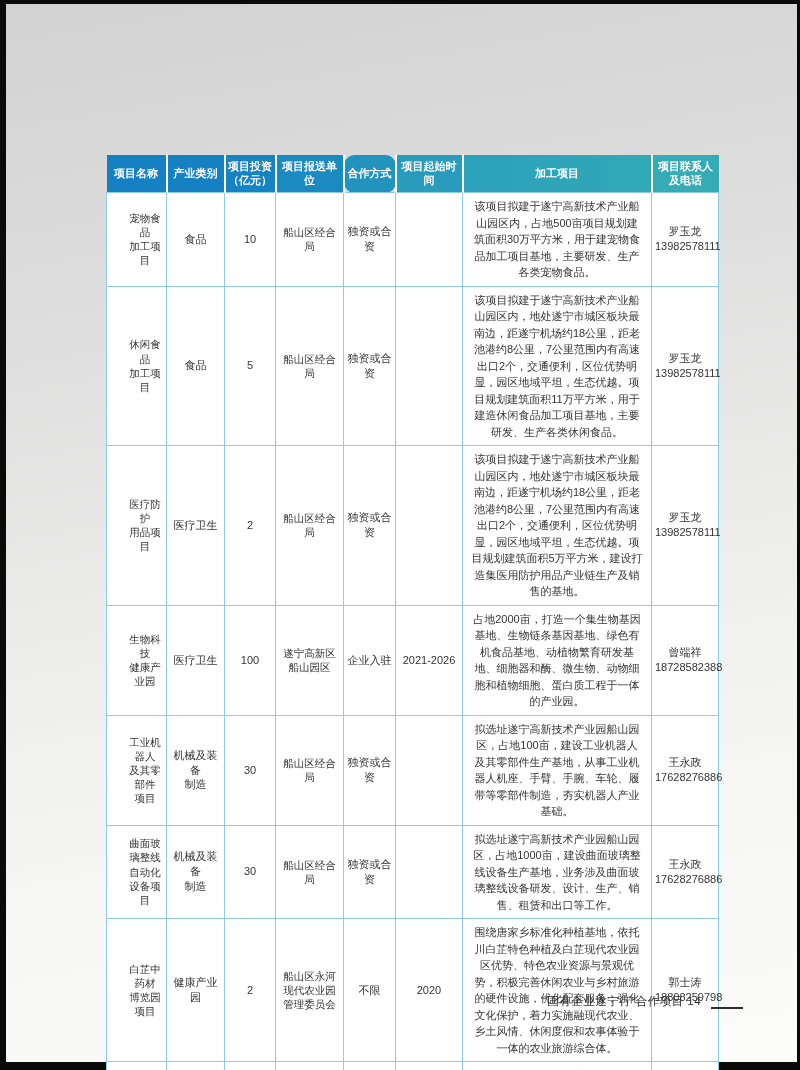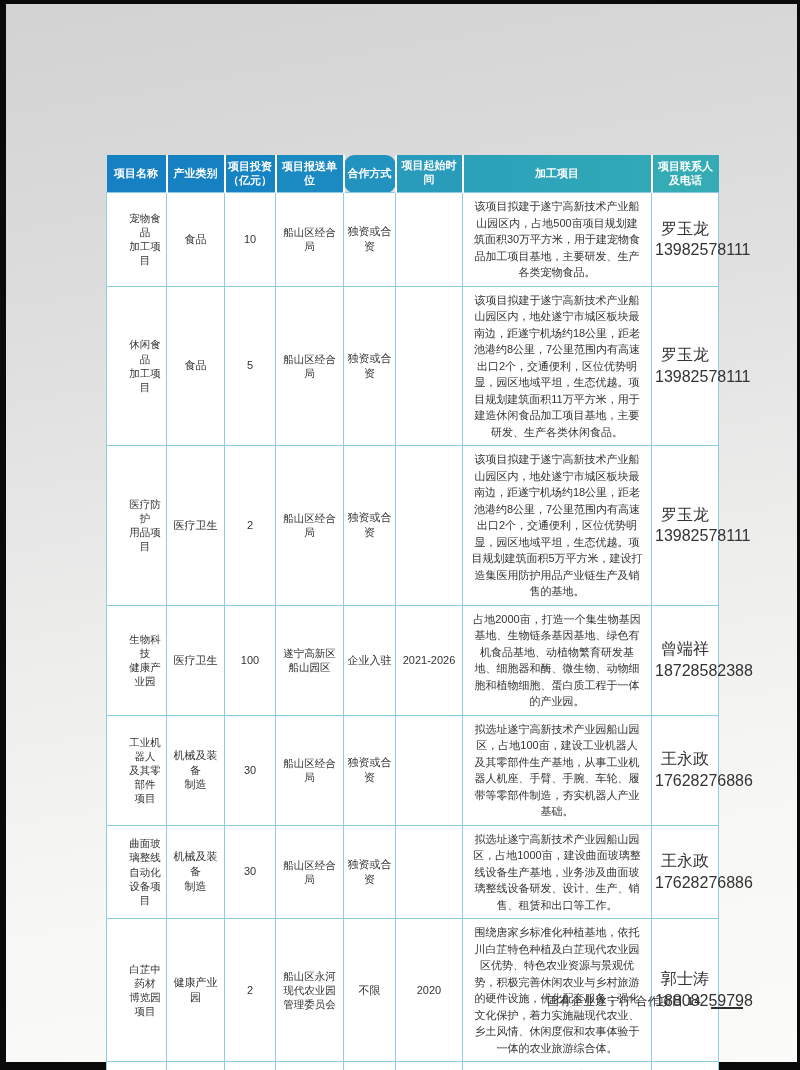--- a/index.html
+++ b/index.html
@@ -46,37 +46,37 @@
     height: 33px;
     vertical-align: middle;
     border-right: 2px solid #ffffff;
     text-align: center;
   }
   th:last-child { border-right: none; }
   th:nth-child(1), th:nth-child(2) { background: #1580c2; margin-top: 48px; }
   th:nth-child(3) { background: #1683c2; }
   th:nth-child(4) { background: #1b8ac1; text-align: center; }
   th:nth-child(5) { background: #2292bf; border-radius: 11px; }
-  th:nth-child(6) { background: #299cbc; font-family: Liberation Mono, monospace; }
+  th:nth-child(6) { background: #299cbc; }
   th:nth-child(7) { background: linear-gradient(90deg, #2ba1ba 0%, #31a9b7 100%); }
   th:nth-child(8) { background: #35acb5; }
 
   td {
     border: 1px solid #8ecbe6;
     background: #ffffff;
     font-size: 11px;
     color: #333333;
     text-align: center;
     vertical-align: middle;
     padding: 2px 3px;
     line-height: 1.35;
     white-space: pre-line;
   }
   td.col-name    { font-size: 10.5px; padding-left: 20px; }
-  td.col-contact { font-size: 16px; }
+  td.col-contact { font-size: 11px; }
   td.col-unit    { font-size: 10.5px; }
   td.col-overview {
     text-align: center;
     padding: 5px 8px;
     line-height: 1.5;
     white-space: normal;
   }
   tbody tr:nth-child(1) { height: 74px; }
   tbody tr:nth-child(2) { height: 129px; }
   tbody tr:nth-child(3) { height: 123px; }

